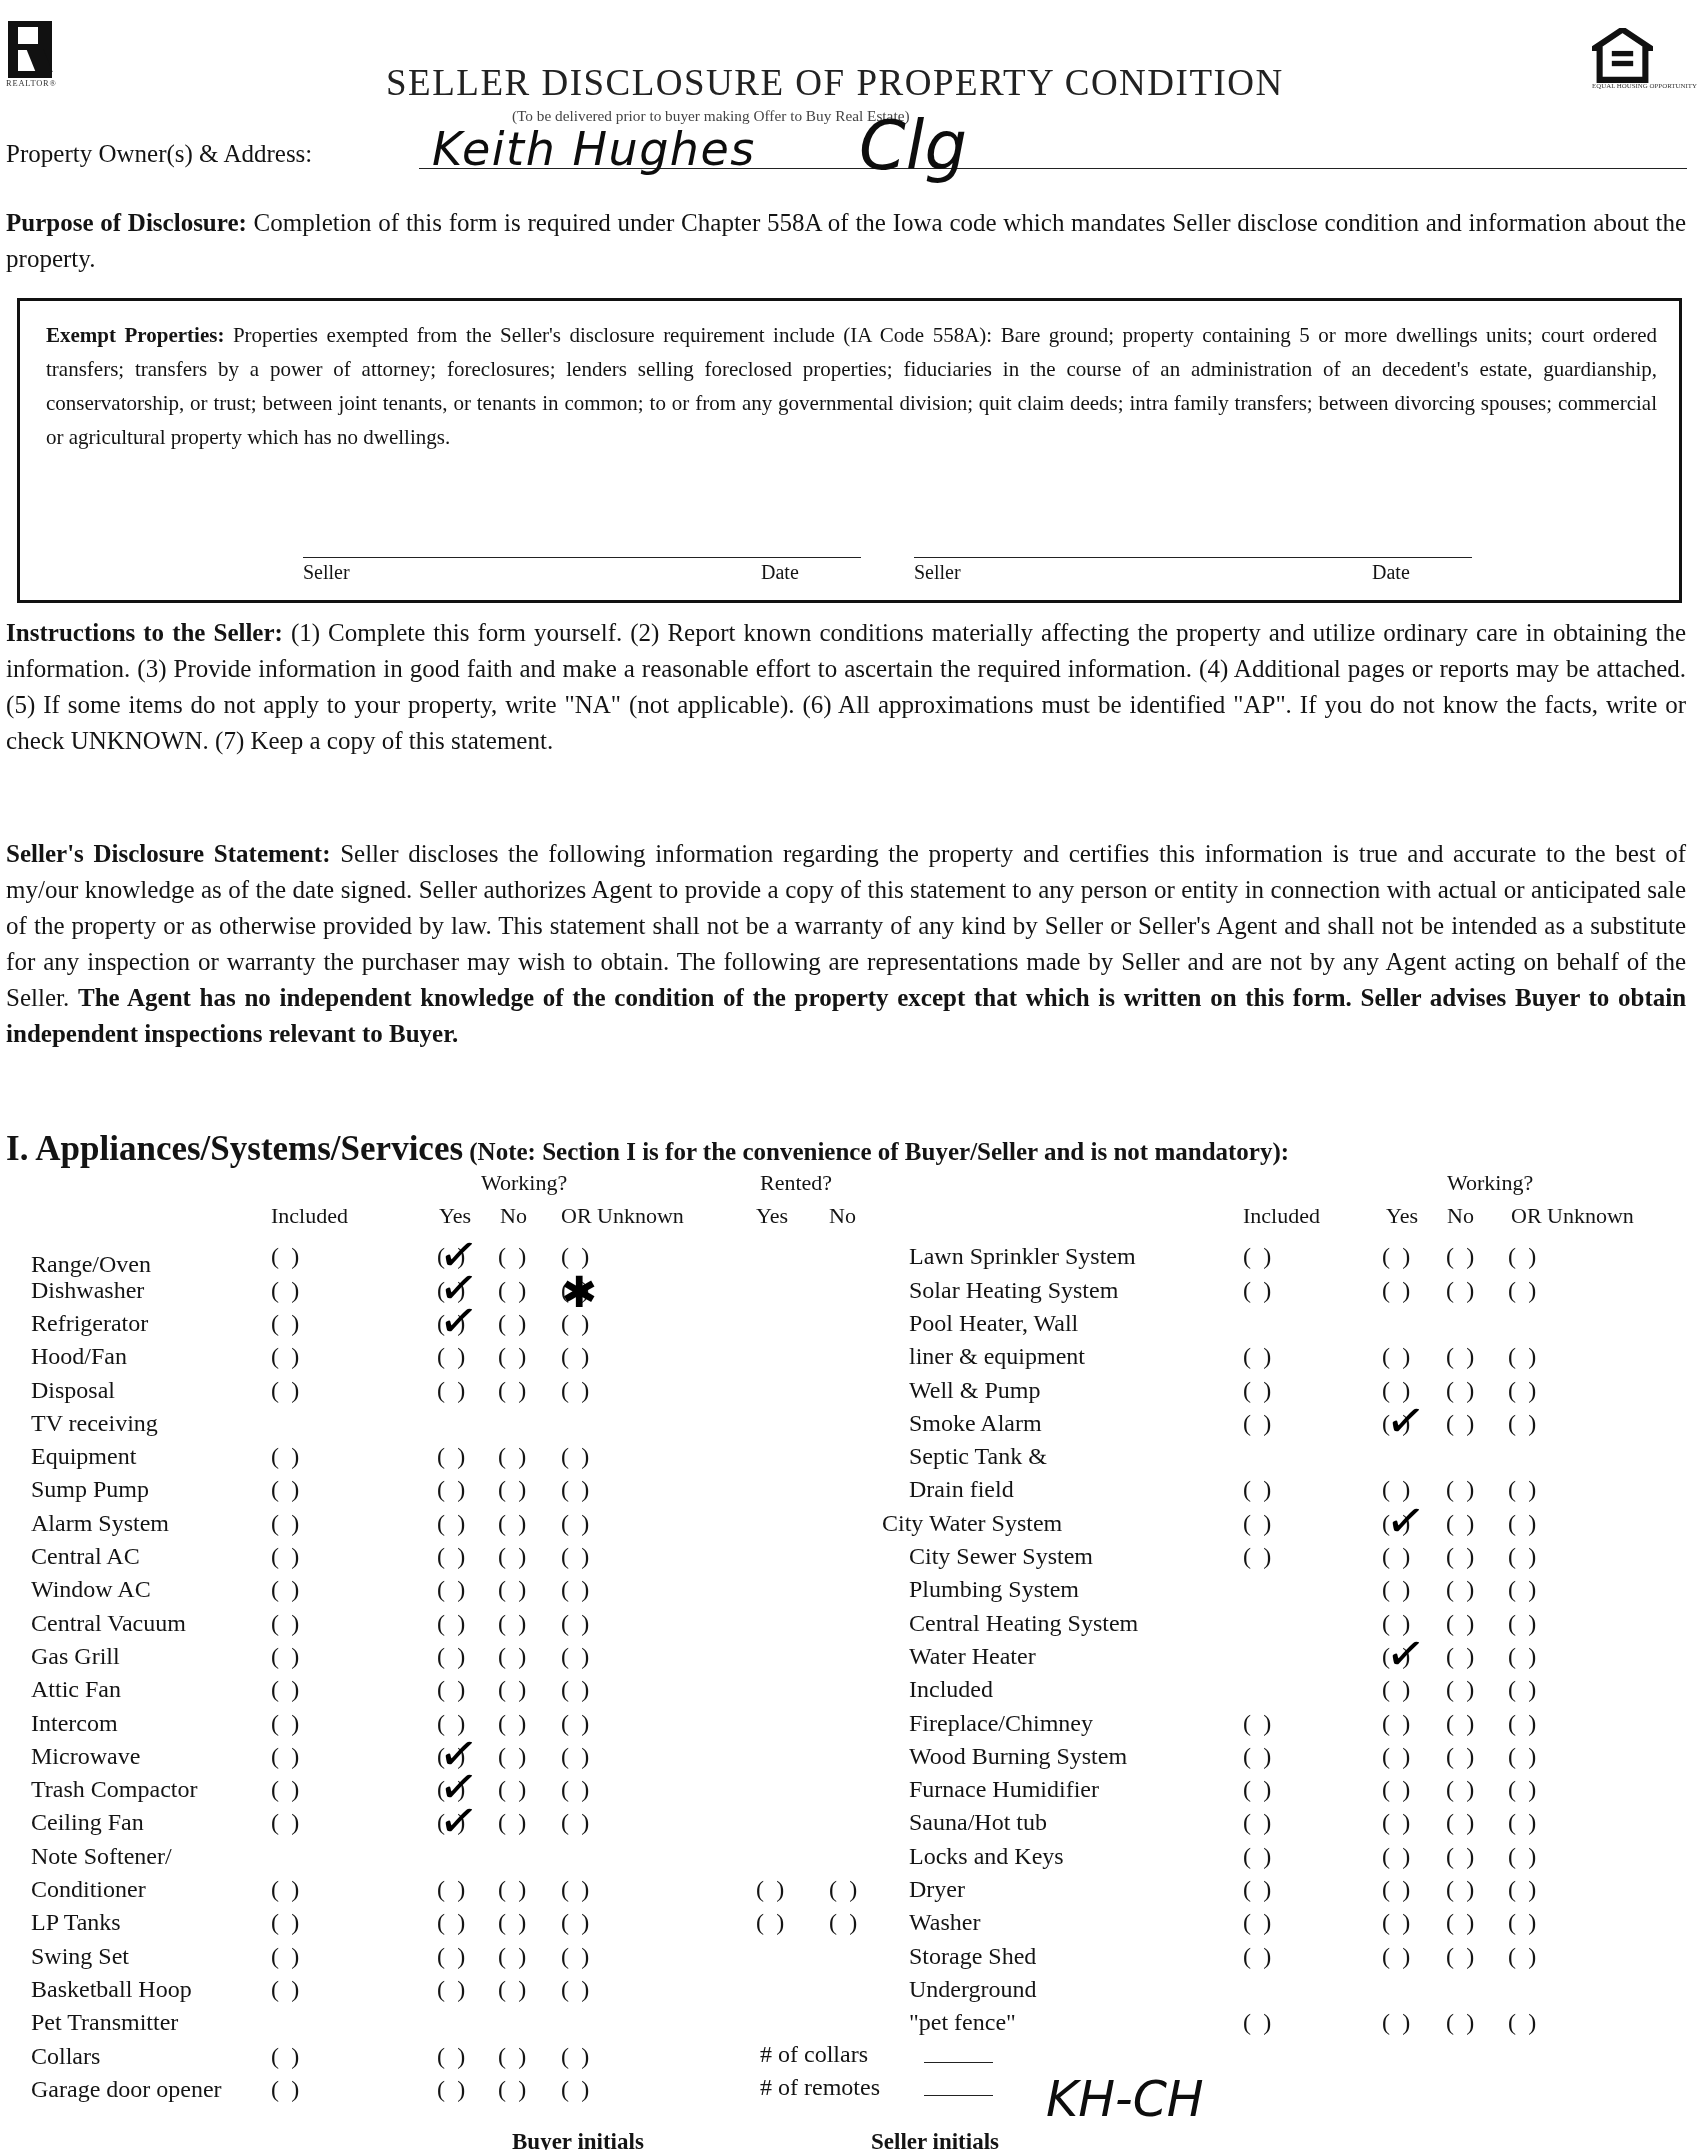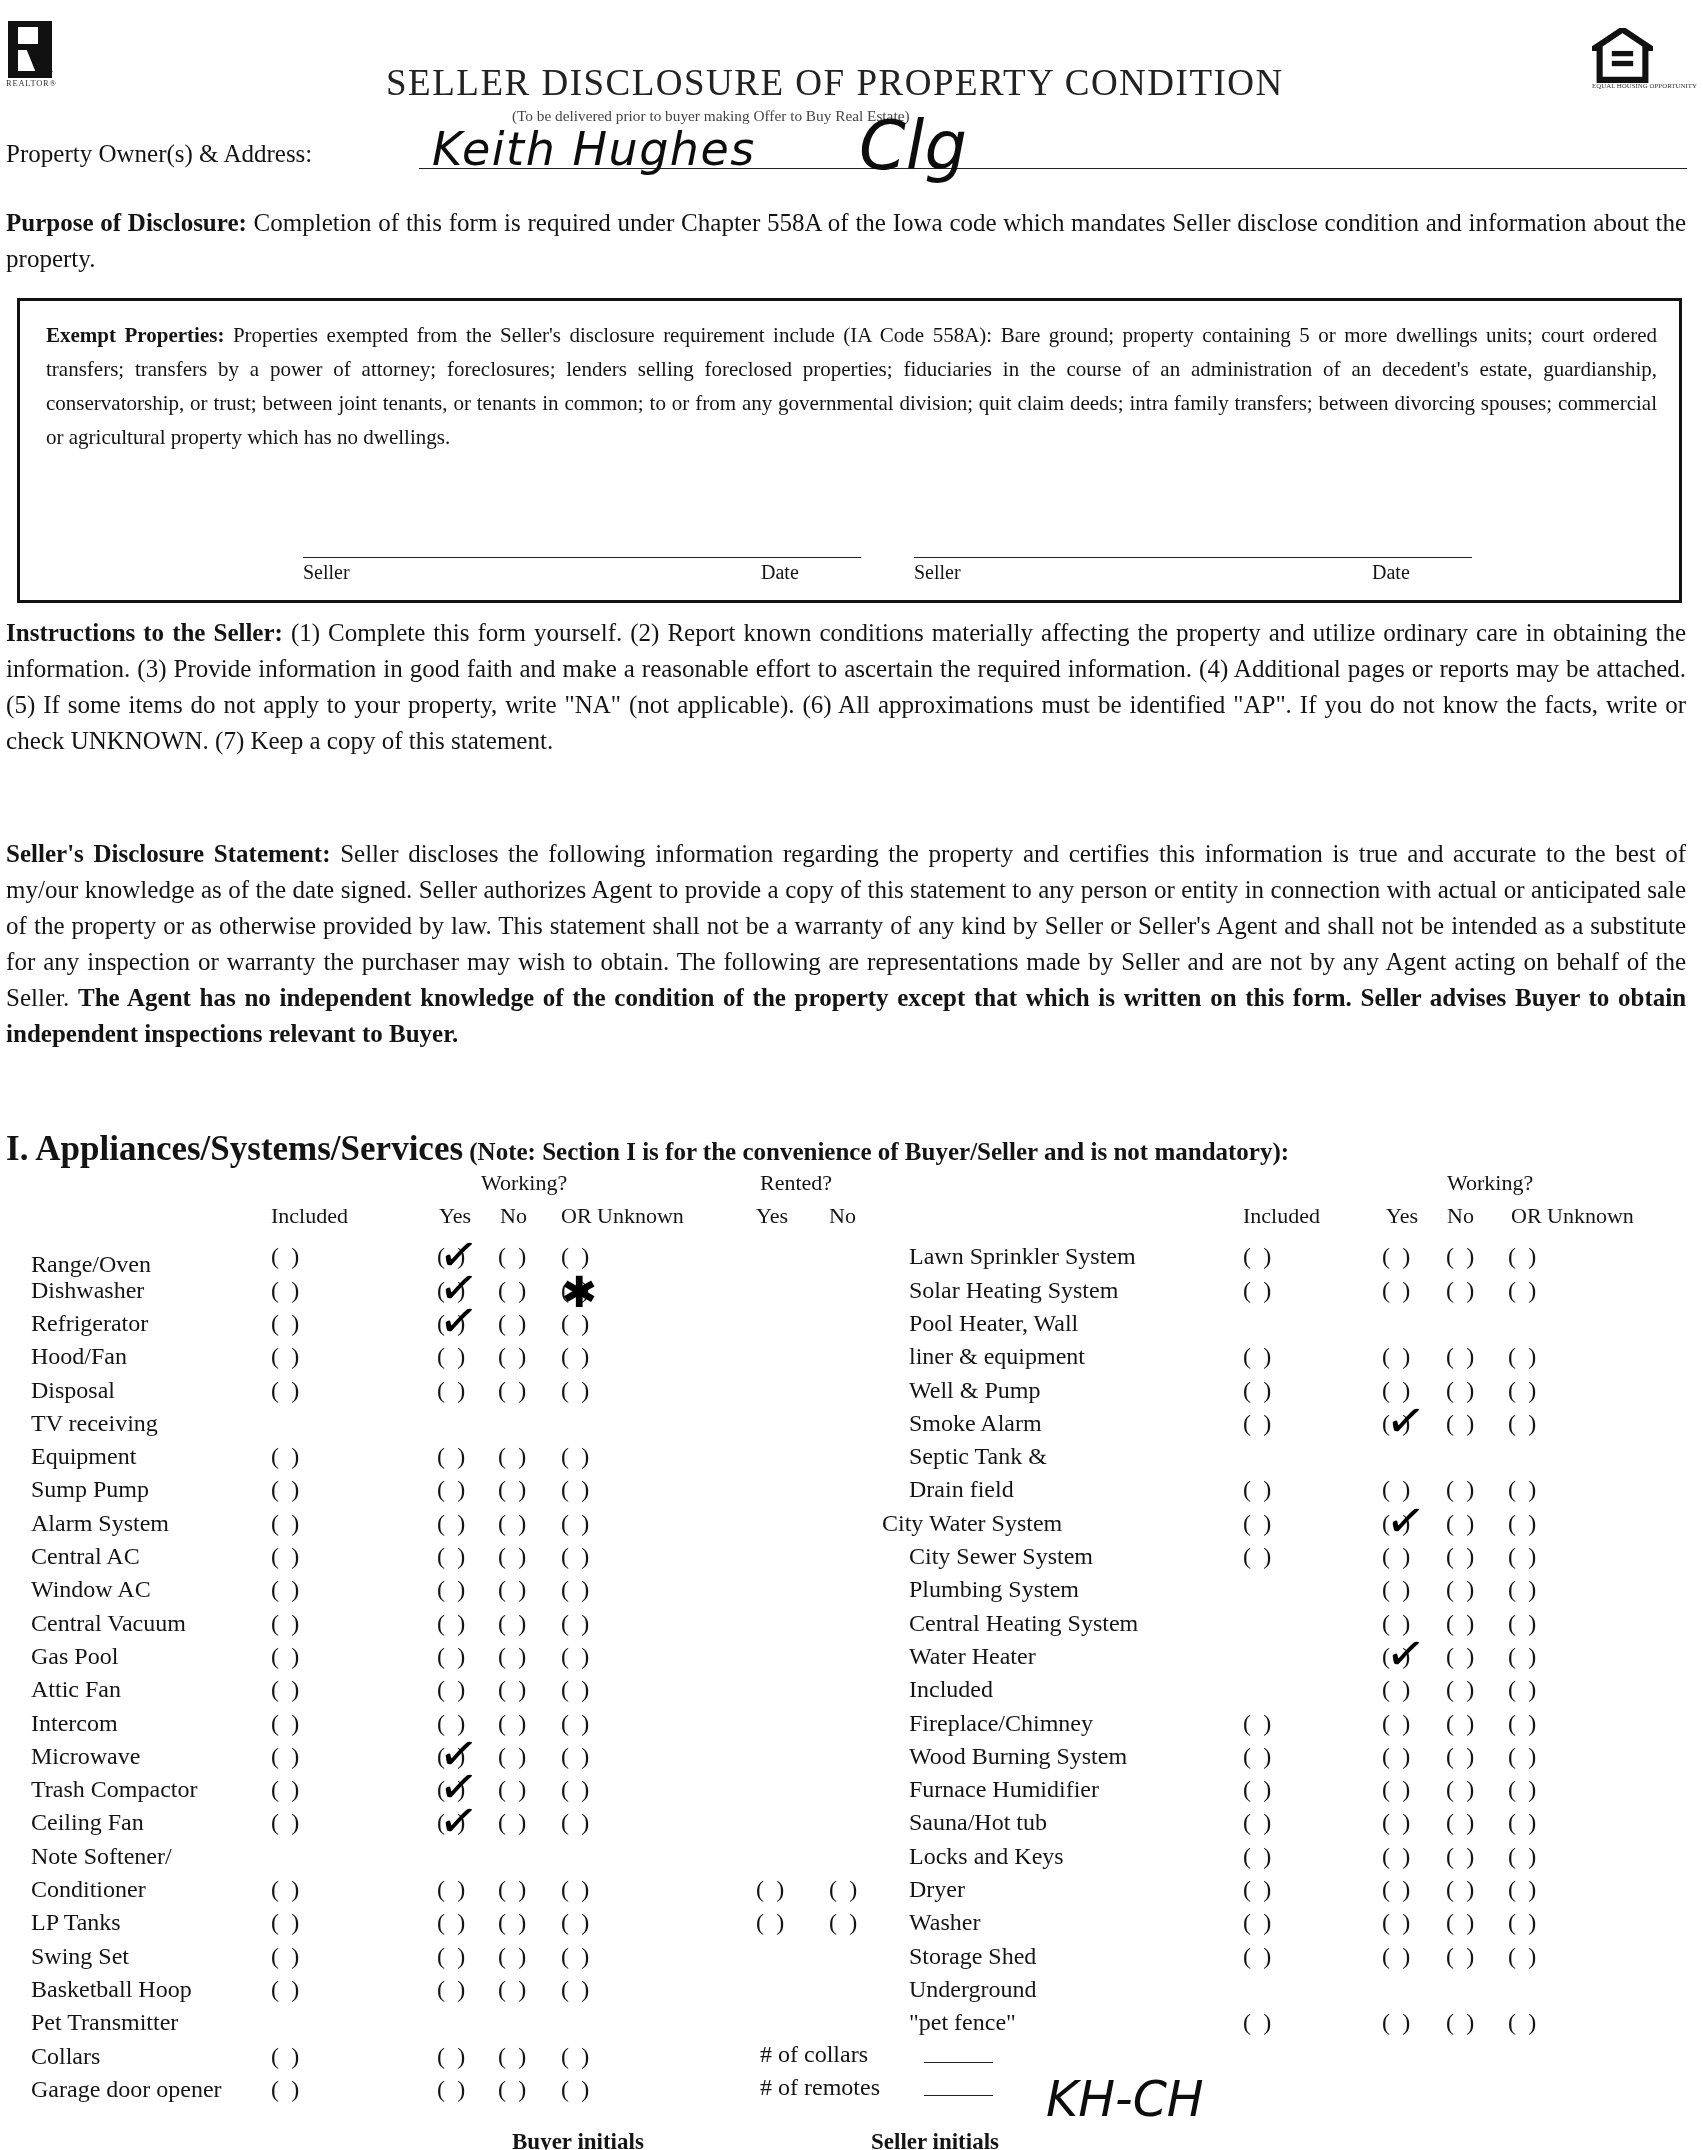--- a/index.html
+++ b/index.html
@@ -159,21 +159,21 @@
     <div class="row-label" style="left: 31px; top: 1576px;">Window AC</div>
     <div class="cb" style="left: 271px; top: 1576px;">( )</div>
     <div class="cb" style="left: 437px; top: 1576px;">( )</div>
     <div class="cb" style="left: 498px; top: 1576px;">( )</div>
     <div class="cb" style="left: 561px; top: 1576px;">( )</div>
     <div class="row-label" style="left: 31px; top: 1610px;">Central Vacuum</div>
     <div class="cb" style="left: 271px; top: 1610px;">( )</div>
     <div class="cb" style="left: 437px; top: 1610px;">( )</div>
     <div class="cb" style="left: 498px; top: 1610px;">( )</div>
     <div class="cb" style="left: 561px; top: 1610px;">( )</div>
-    <div class="row-label" style="left: 31px; top: 1643px;">Gas Pool</div>
+    <div class="row-label" style="left: 31px; top: 1643px;">Gas Grill</div>
     <div class="cb" style="left: 271px; top: 1643px;">( )</div>
     <div class="cb" style="left: 437px; top: 1643px;">( )</div>
     <div class="cb" style="left: 498px; top: 1643px;">( )</div>
     <div class="cb" style="left: 561px; top: 1643px;">( )</div>
     <div class="row-label" style="left: 31px; top: 1676px;">Attic Fan</div>
     <div class="cb" style="left: 271px; top: 1676px;">( )</div>
     <div class="cb" style="left: 437px; top: 1676px;">( )</div>
     <div class="cb" style="left: 498px; top: 1676px;">( )</div>
     <div class="cb" style="left: 561px; top: 1676px;">( )</div>
     <div class="row-label" style="left: 31px; top: 1710px;">Intercom</div>

